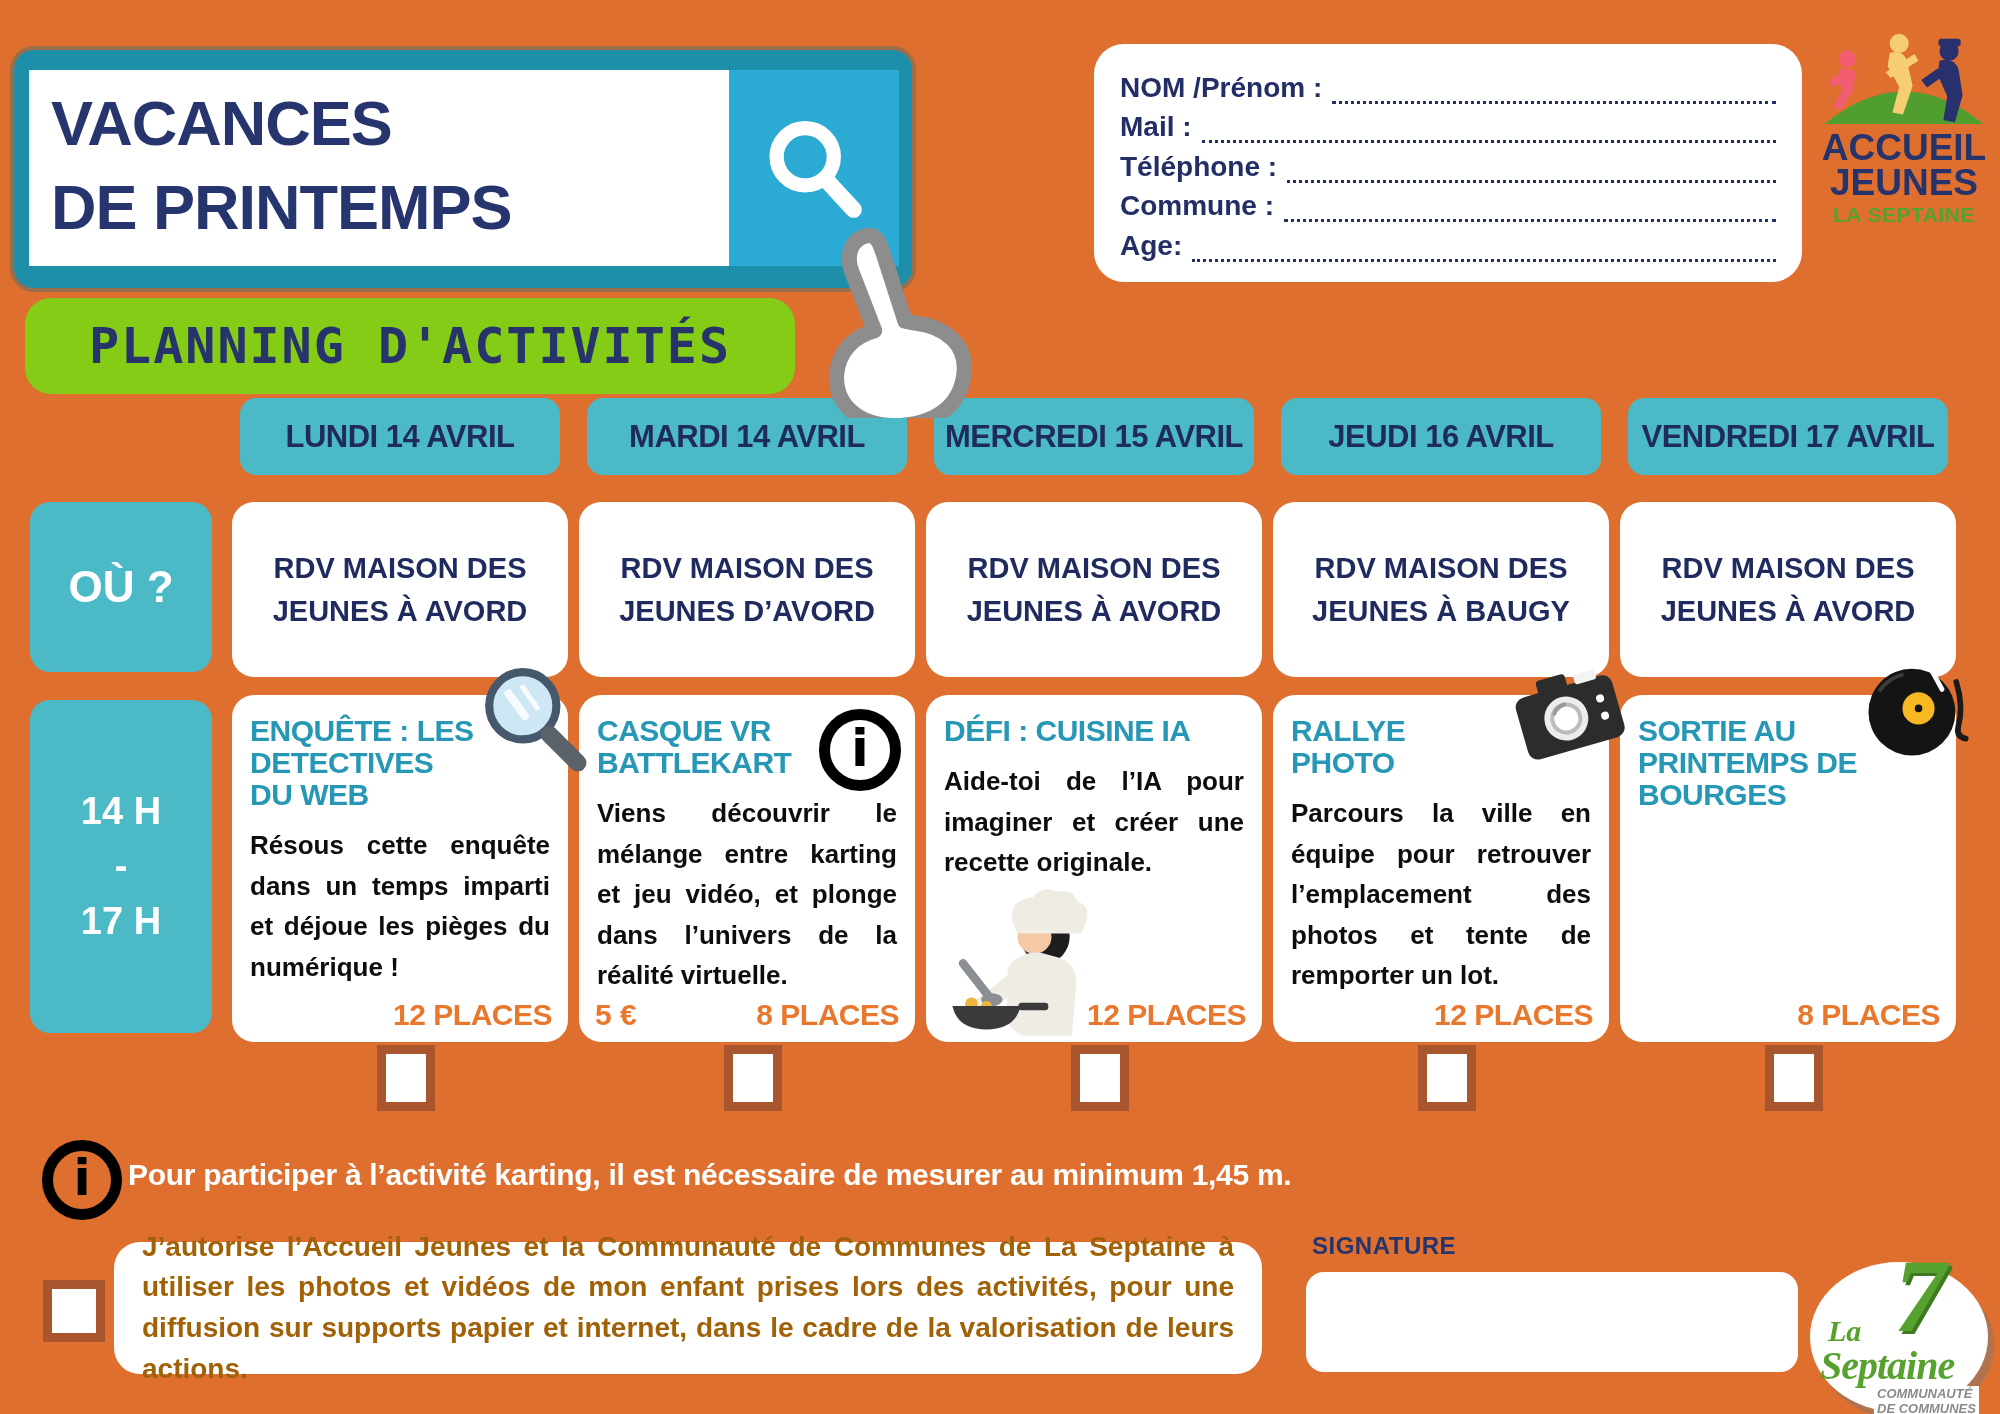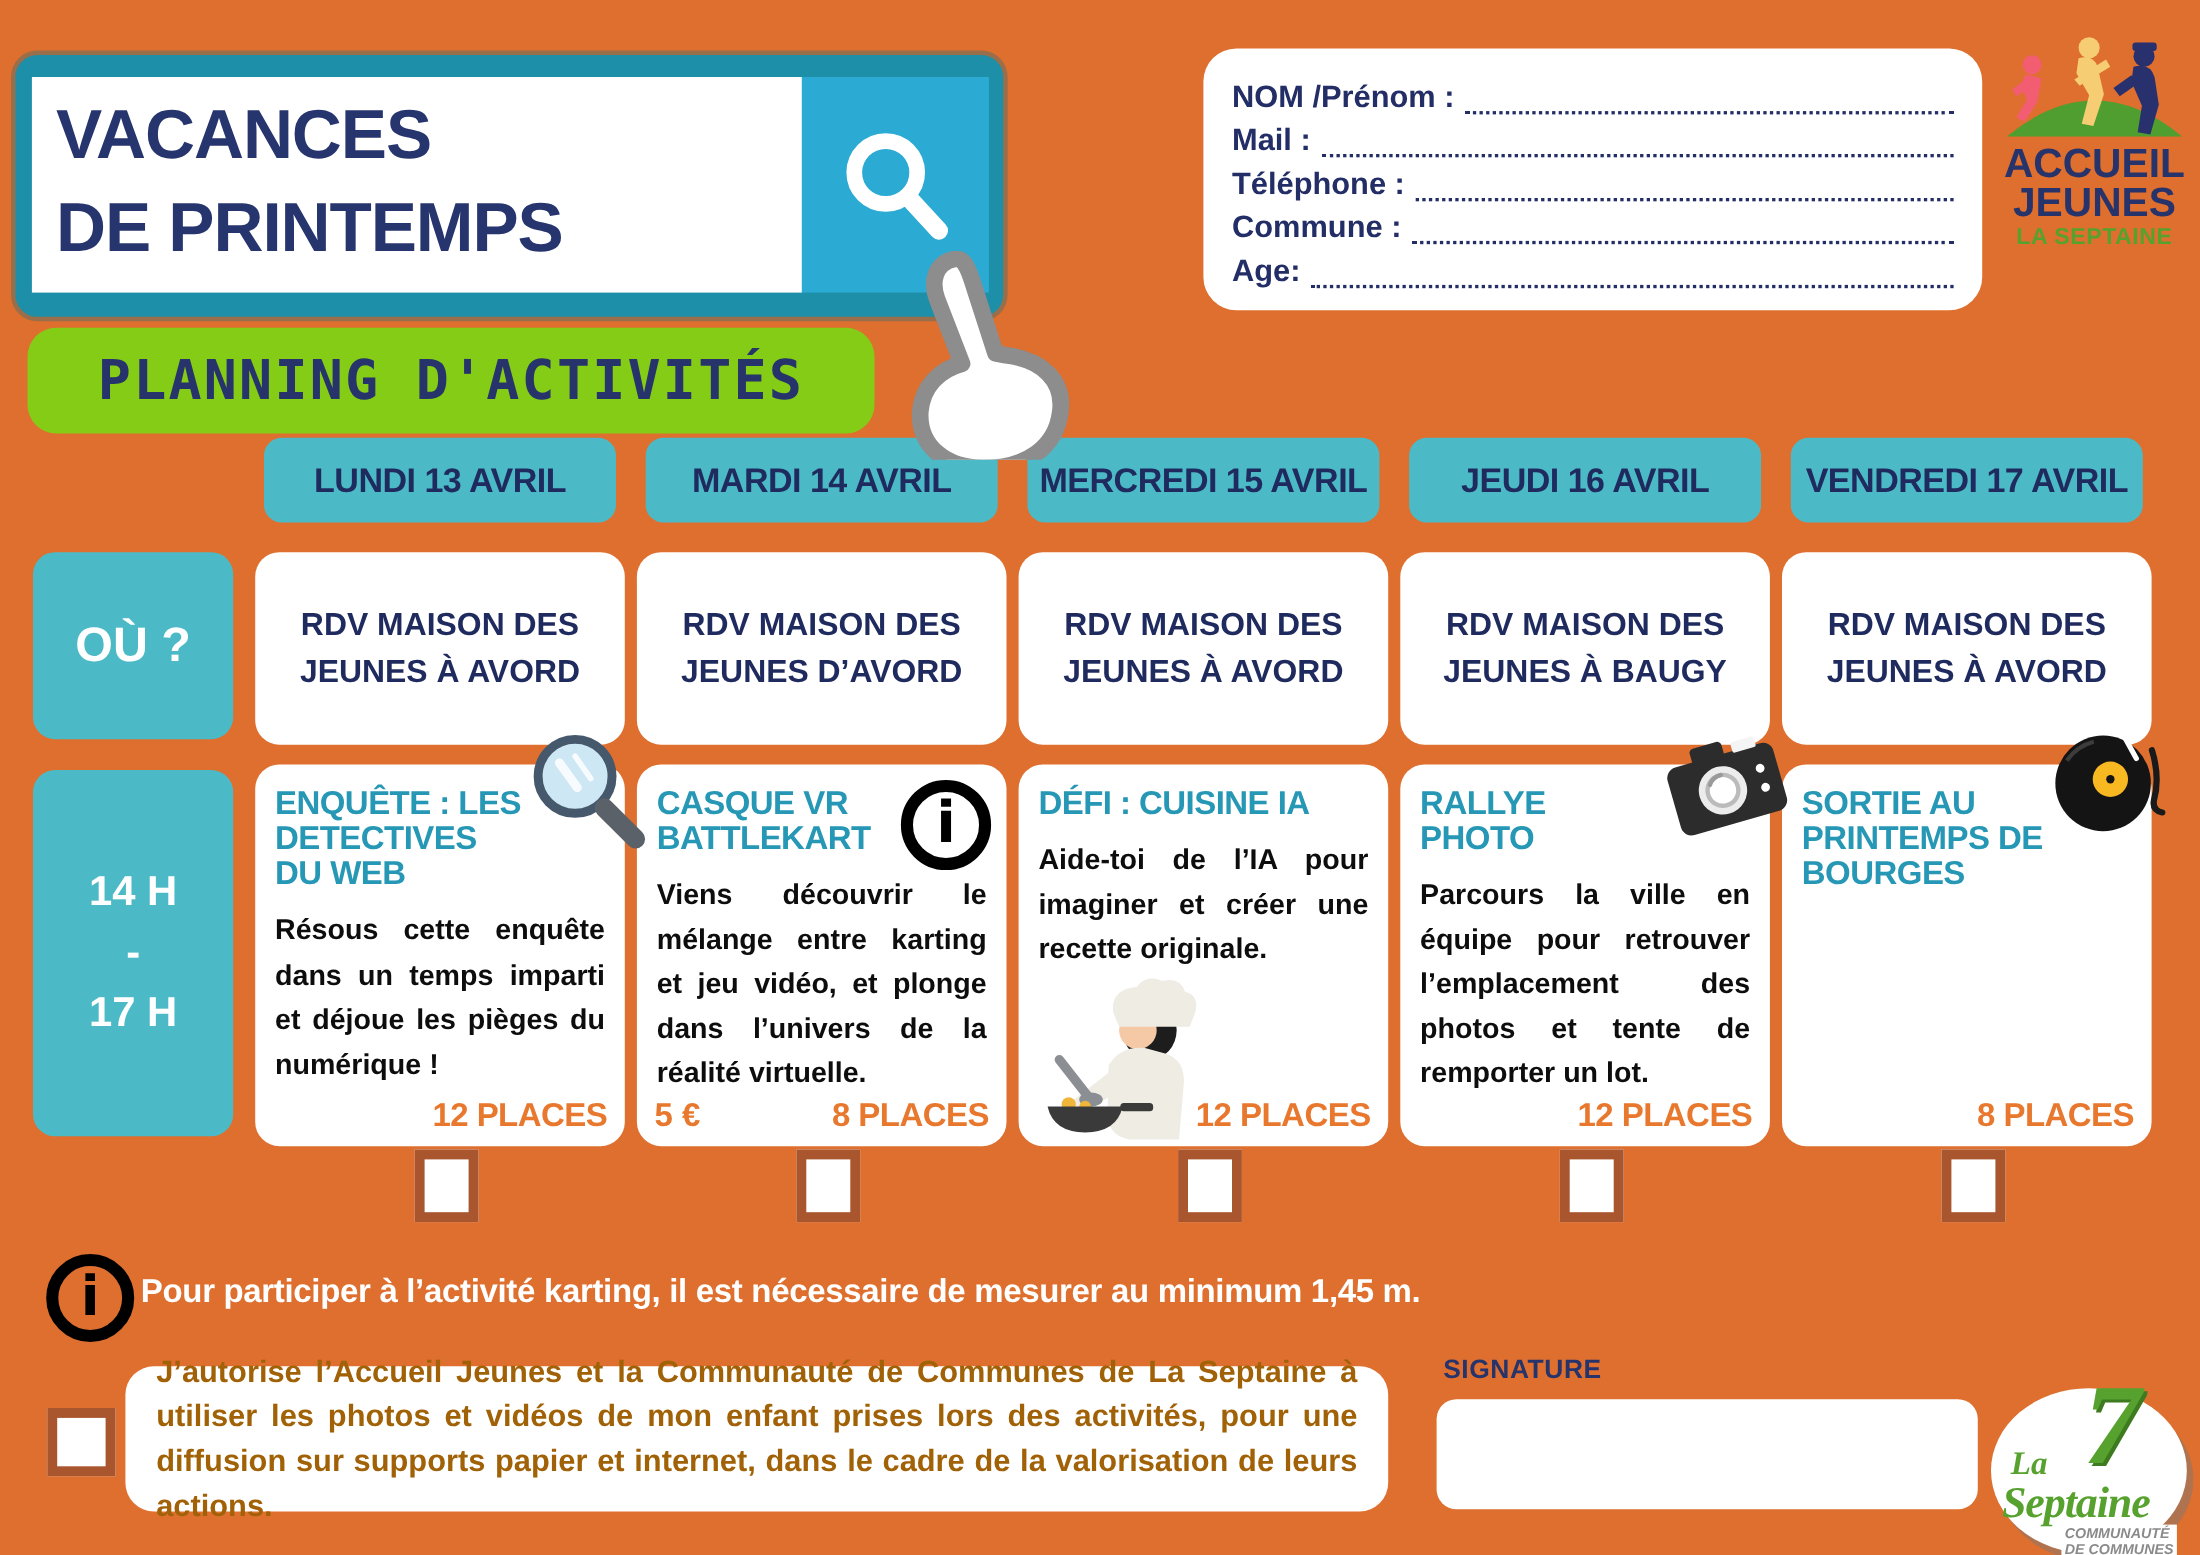--- a/index.html
+++ b/index.html
@@ -181,21 +181,21 @@
     <span>OÙ ?</span>
   </div>
   <div class="sidebox timebox">
     <div>14 H</div>
     <div>-</div>
     <div>17 H</div>
   </div>
 
   <div class="col c0">
     <div class="dayhead">
-      <span>LUNDI 13 AVRIL</span>
+      <span>LUNDI 14 AVRIL</span>
     </div>
     <div class="loccard">
       <span>RDV MAISON DES JEUNES À AVORD</span>
     </div>
     <div class="actcard">
       <span class="cardicon-tr">
         <svg viewBox="0 0 110 110" width="112" height="112">
           <circle cx="44" cy="42" r="33" fill="#CDE8F4" stroke="#46586B" stroke-width="8"></circle>
           <line x1="30" y1="30" x2="46" y2="52" stroke="#ffffff" stroke-width="8" stroke-linecap="round" opacity=".85"></line>
           <line x1="44" y1="24" x2="58" y2="44" stroke="#ffffff" stroke-width="5" stroke-linecap="round" opacity=".85"></line>

